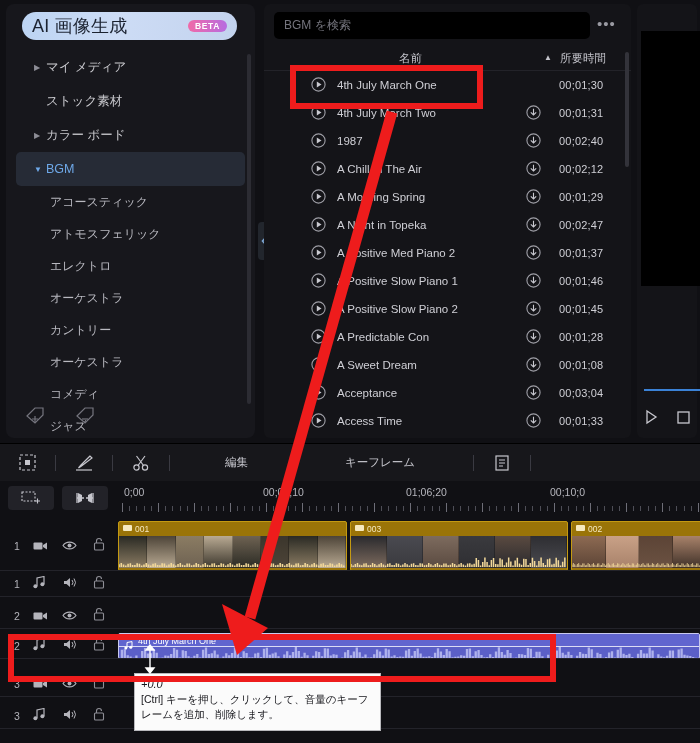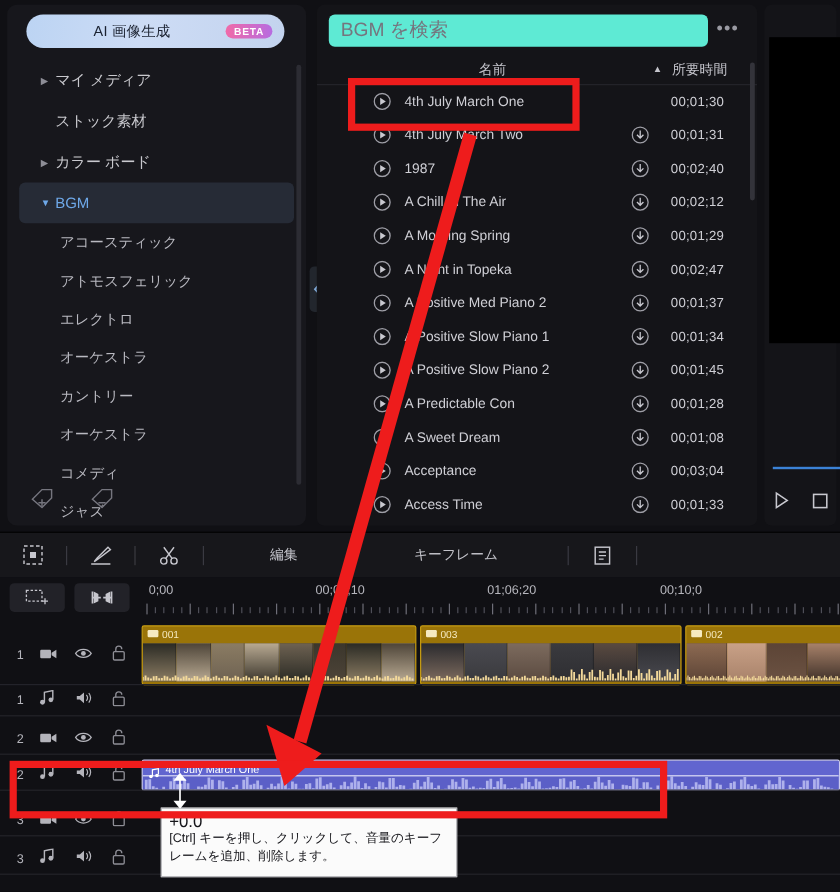--- a/index.html
+++ b/index.html
@@ -18,21 +18,21 @@
   .sidebar {
     position:absolute; left:6px; top:4px; width:249px; height:434px;
     background:#17171c; border-radius:8px;
   }
   .ai-btn {
     position:absolute; left:16px; top:8px; width:215px; height:28px;
     border-radius:14px;
     background:linear-gradient(100deg,#bcd4f3 0%,#cddcf5 45%,#c3d3ee 100%);
     display:flex; align-items:center; padding:0 10px; cursor:pointer;
   }
-  .ai-btn .lbl { font-size:12px; color:#1b2230; flex:1; letter-spacing:.2px;text-align:center; }
+  .ai-btn .lbl { font-size:18px; color:#1b2230; flex:1; letter-spacing:.2px; }
   .beta {
     font-size:8.5px; font-weight:bold; color:#fff; letter-spacing:.6px;
     background:linear-gradient(90deg,#f06aa8,#b76ce0);
     border-radius:8px; padding:2px 7px 2px 7px; line-height:1;
   }
   .nav { position:absolute; left:0; top:46px; width:249px; }
   .nav-item {
     height:34px; display:flex; align-items:center;
     padding-left:18px; font-size:12.5px; color:#c9c9ce; cursor:pointer;
     margin:0 10px; border-radius:5px;
@@ -63,23 +63,23 @@
   .collapse svg { display:block; }
 
   
   .media {
     position:absolute; left:264px; top:4px; width:367px; height:434px;
     background:#141418; border-radius:6px; overflow:hidden;
   }
   .search-row { position:absolute; left:0; top:0; width:367px; height:42px; }
   .search-box {
     position:absolute; left:10px; top:8px; width:316px; height:27px;
-    background:#5eead4; border-radius:5px;
+    background:#000000; border-radius:5px;
     display:flex; align-items:center; padding:12px 10px;
-    font-size:16px; color:#75757e; cursor:text;
+    font-size:12px; color:#75757e; cursor:text;
   }
   .dots {
     position:absolute; left:333px; top:13px; font-size:15px;
     color:#9a9aa2; letter-spacing:1px; cursor:pointer; line-height:14px;
   }
   .hdr {
     position:absolute; left:0; top:42px; width:367px; height:25px;
     border-bottom:1px solid #232329; font-size:11.5px; color:#c4c4cb;
   }
   .hdr .name-col { position:absolute; left:135px; top:5px; }
@@ -154,21 +154,21 @@
   .aclip .ttl { position:absolute; left:19px; top:2px; font-size:9px; color:#fff; z-index:4; }
   .aclip .nic { position:absolute; left:5px; top:2px; z-index:4; }
 
   .hline { position:absolute; left:0; width:100%; height:1px; background:#23232a; }
 
   .tooltip {
     position:absolute; left:134px; top:673px; width:247px; height:58px;
     background:#fbfbfb; border:1px solid #b9b9bd; z-index:30;
     font-size:10.5px; color:#15151a; padding:3px 6px; line-height:15px;
   }
-  .tooltip .v { font-size:14px; }
+  .tooltip .v { font-size:11px;font-style:italic; }
 
   
   .rbox { position:absolute; border:6px solid #ee1c1c; z-index:40; pointer-events:none; }
   .arrow { position:absolute; left:0; top:0; z-index:39; pointer-events:none; }
   .drag-h { position:absolute; z-index:35; }
 </style>
 </head>
 <body>
 
 <div class="app">
@@ -339,21 +339,21 @@
           <div class="row">
             <span class="play"><svg width="15" height="15" viewBox="0 0 15 15">
                 <circle cx="7.5" cy="7.5" r="6.6" fill="none" stroke="#9e9ea6" stroke-width="1.1"></circle>
                 <path d="M5.8 4.5 L10.5 7.5 L5.8 10.5 Z" fill="#c9c9d0"></path>
               </svg></span>
             <span class="nm">A Positive Slow Piano 1</span>
             <span class="dl"><svg width="15" height="15" viewBox="0 0 15 15">
                 <circle cx="7.5" cy="7.5" r="6.6" fill="none" stroke="#9e9ea6" stroke-width="1.1"></circle>
                 <path d="M7.5 3.7 v6 M4.8 7.3 L7.5 10 L10.2 7.3" fill="none" stroke="#c9c9d0" stroke-width="1.1"></path>
               </svg></span>
-            <span class="dur">00;01;34</span>
+            <span class="dur">00;01;46</span>
           </div>
           <div class="row">
             <span class="play"><svg width="15" height="15" viewBox="0 0 15 15">
                 <circle cx="7.5" cy="7.5" r="6.6" fill="none" stroke="#9e9ea6" stroke-width="1.1"></circle>
                 <path d="M5.8 4.5 L10.5 7.5 L5.8 10.5 Z" fill="#c9c9d0"></path>
               </svg></span>
             <span class="nm">A Positive Slow Piano 2</span>
             <span class="dl"><svg width="15" height="15" viewBox="0 0 15 15">
                 <circle cx="7.5" cy="7.5" r="6.6" fill="none" stroke="#9e9ea6" stroke-width="1.1"></circle>
                 <path d="M7.5 3.7 v6 M4.8 7.3 L7.5 10 L10.2 7.3" fill="none" stroke="#c9c9d0" stroke-width="1.1"></path>

